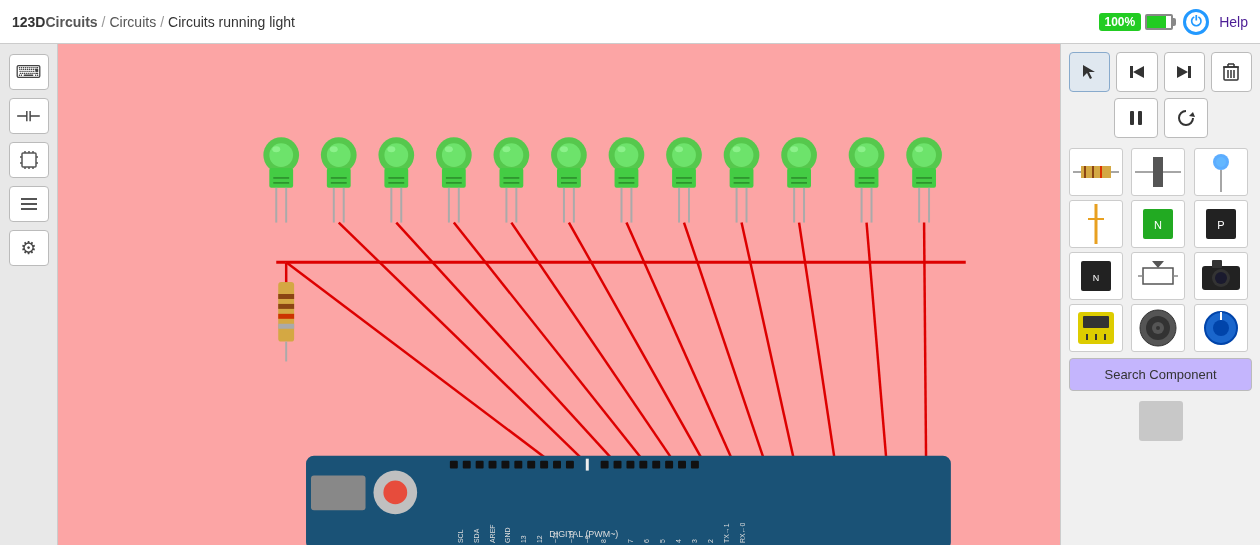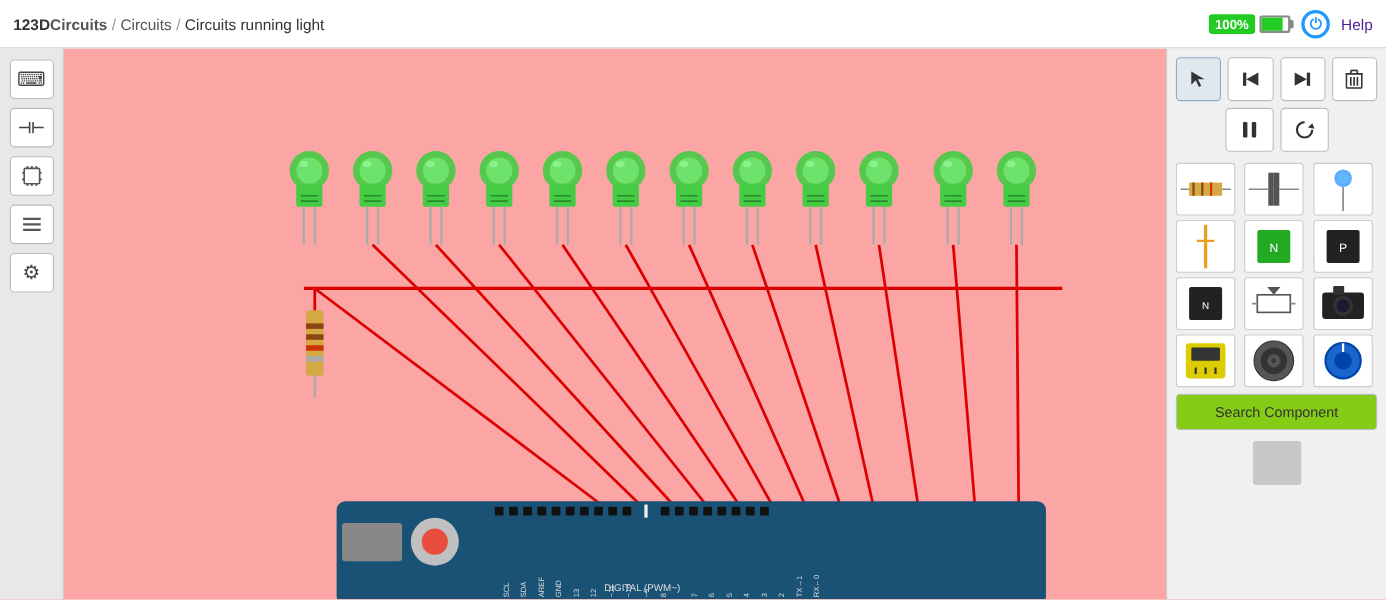--- a/index.html
+++ b/index.html
@@ -180,21 +180,21 @@
       border-radius: 3px;
       cursor: pointer;
       display: flex;
       align-items: center;
       justify-content: center;
       overflow: hidden;
     }
     .search-component-btn {
       width: 100%;
       padding: 8px 0;
-      background: #84cc16;
+      background: #c4b5fd;
       border: 1px solid #bbb;
       border-radius: 4px;
       cursor: pointer;
       font-size: 13px;
       color: #333;
       text-align: center;
     }
     .gray-square {
       width: 44px;
       height: 40px;

